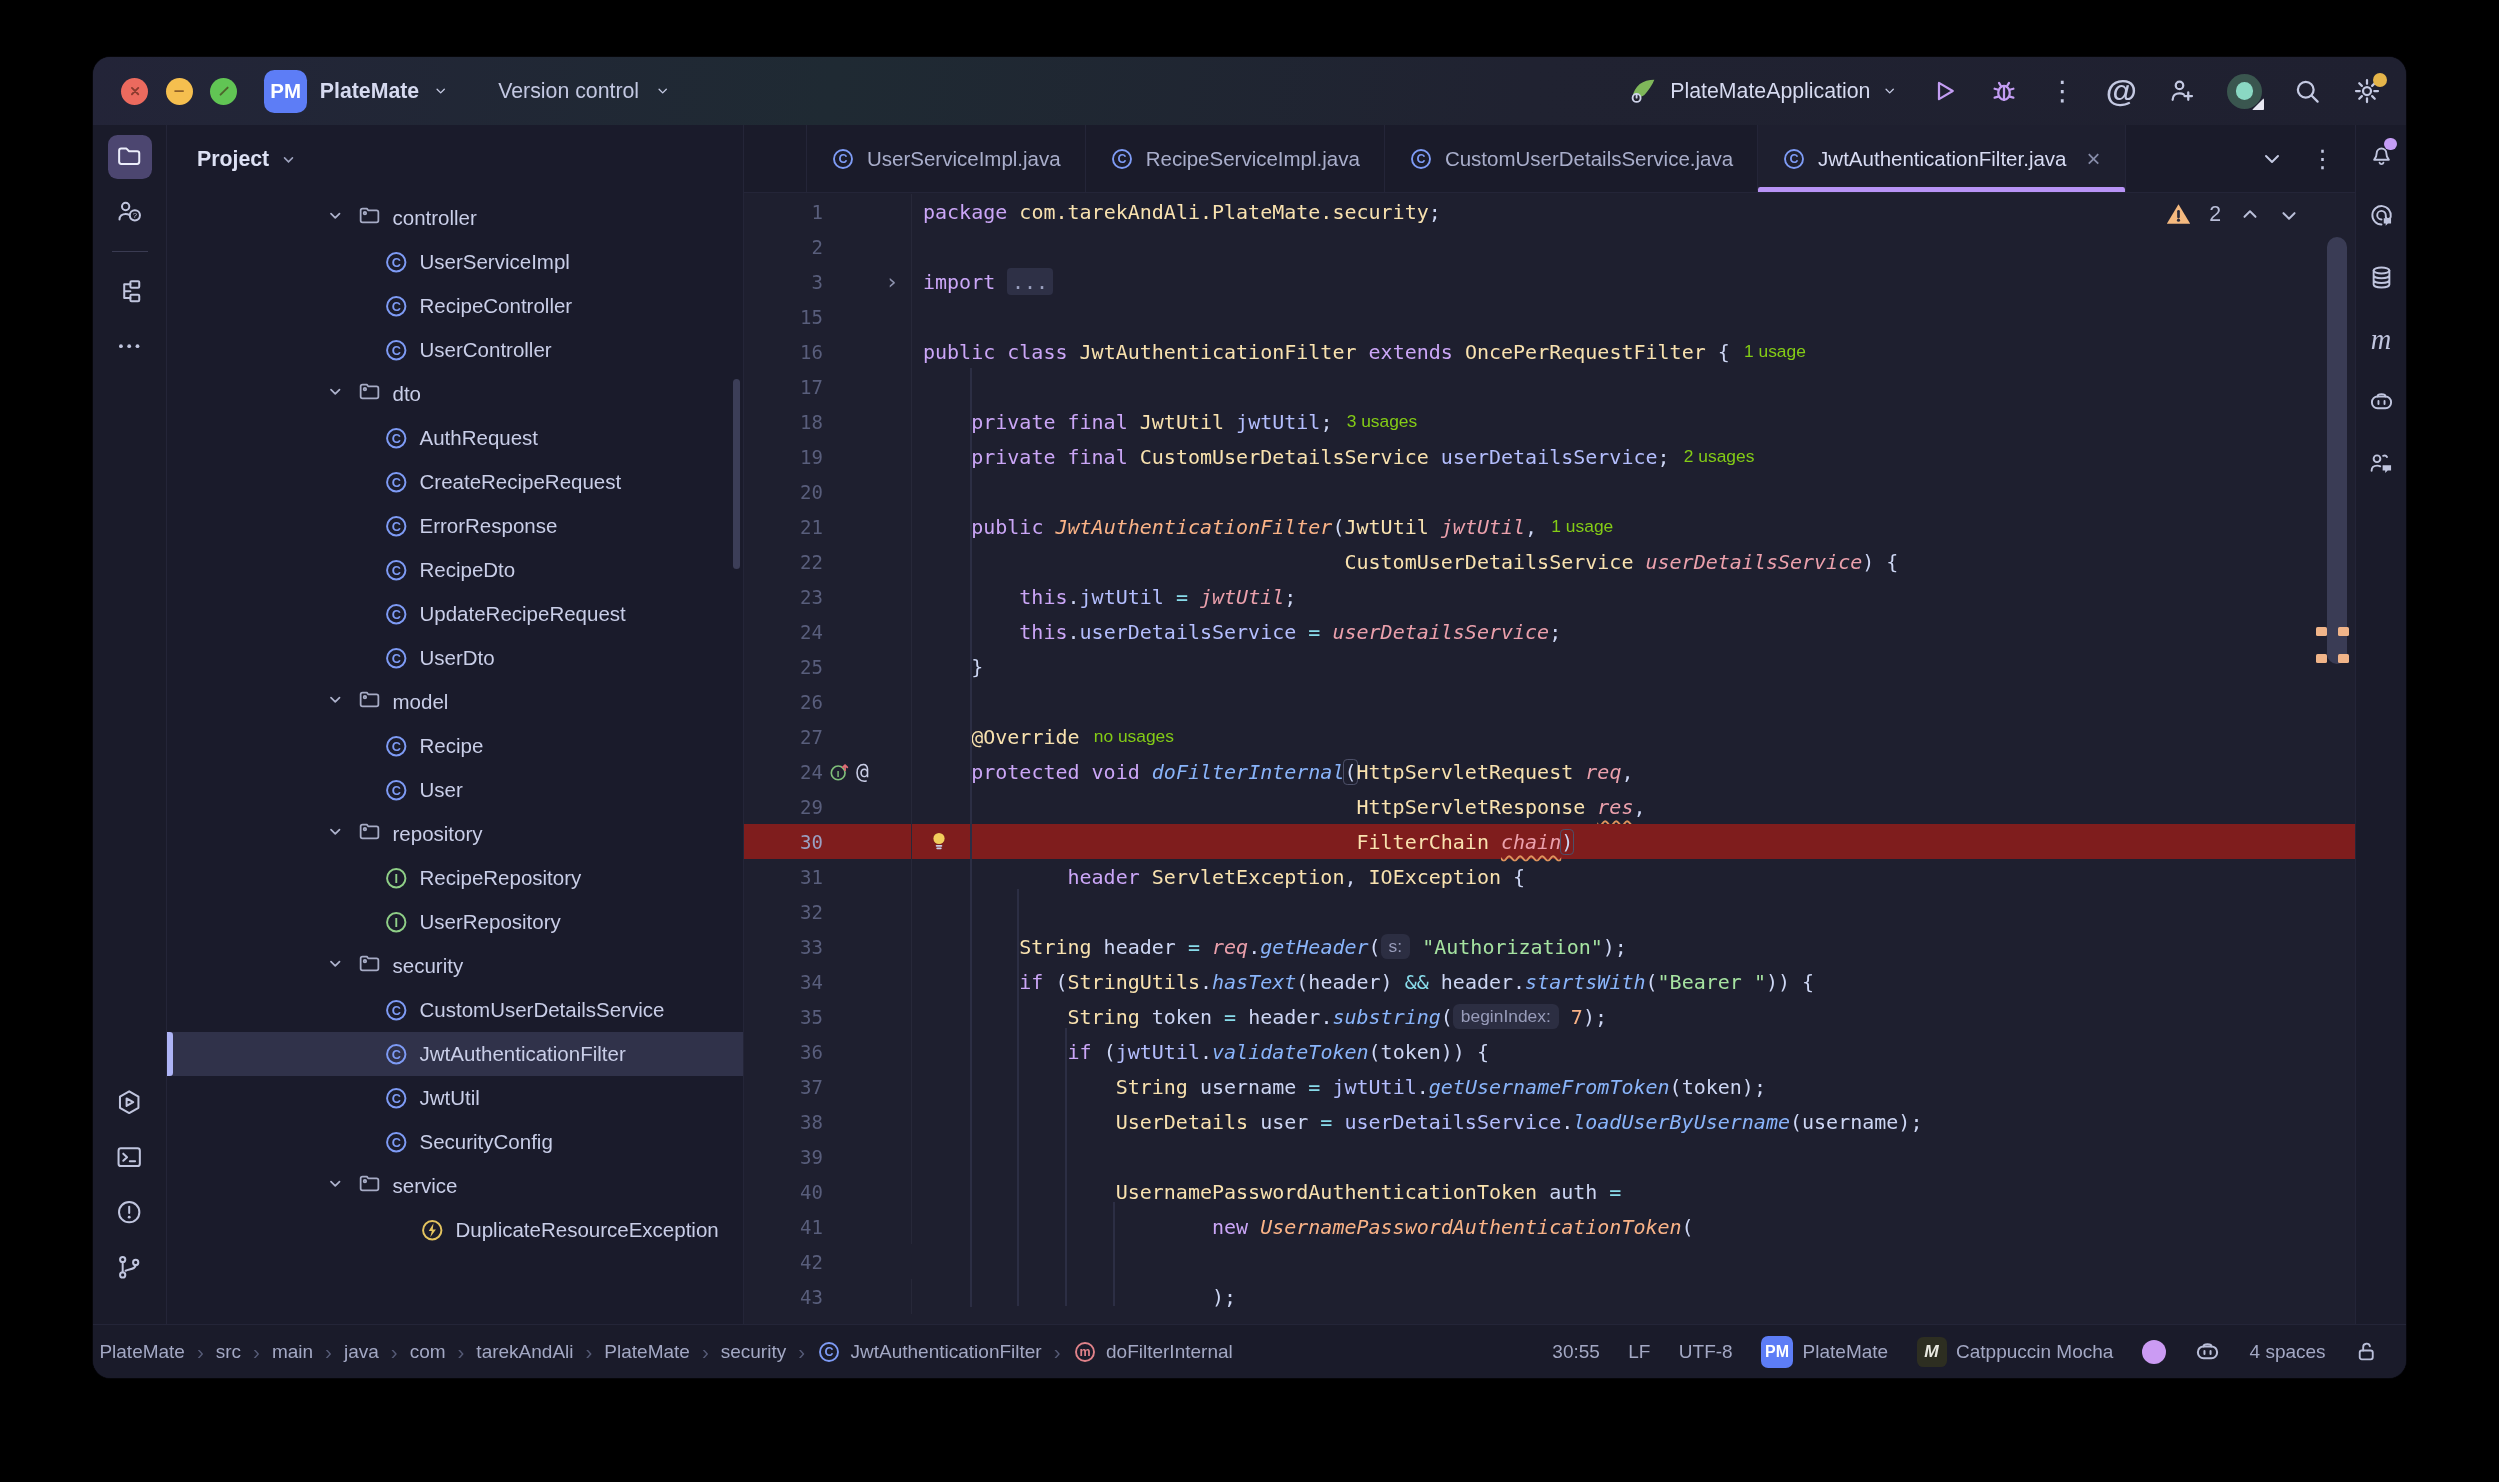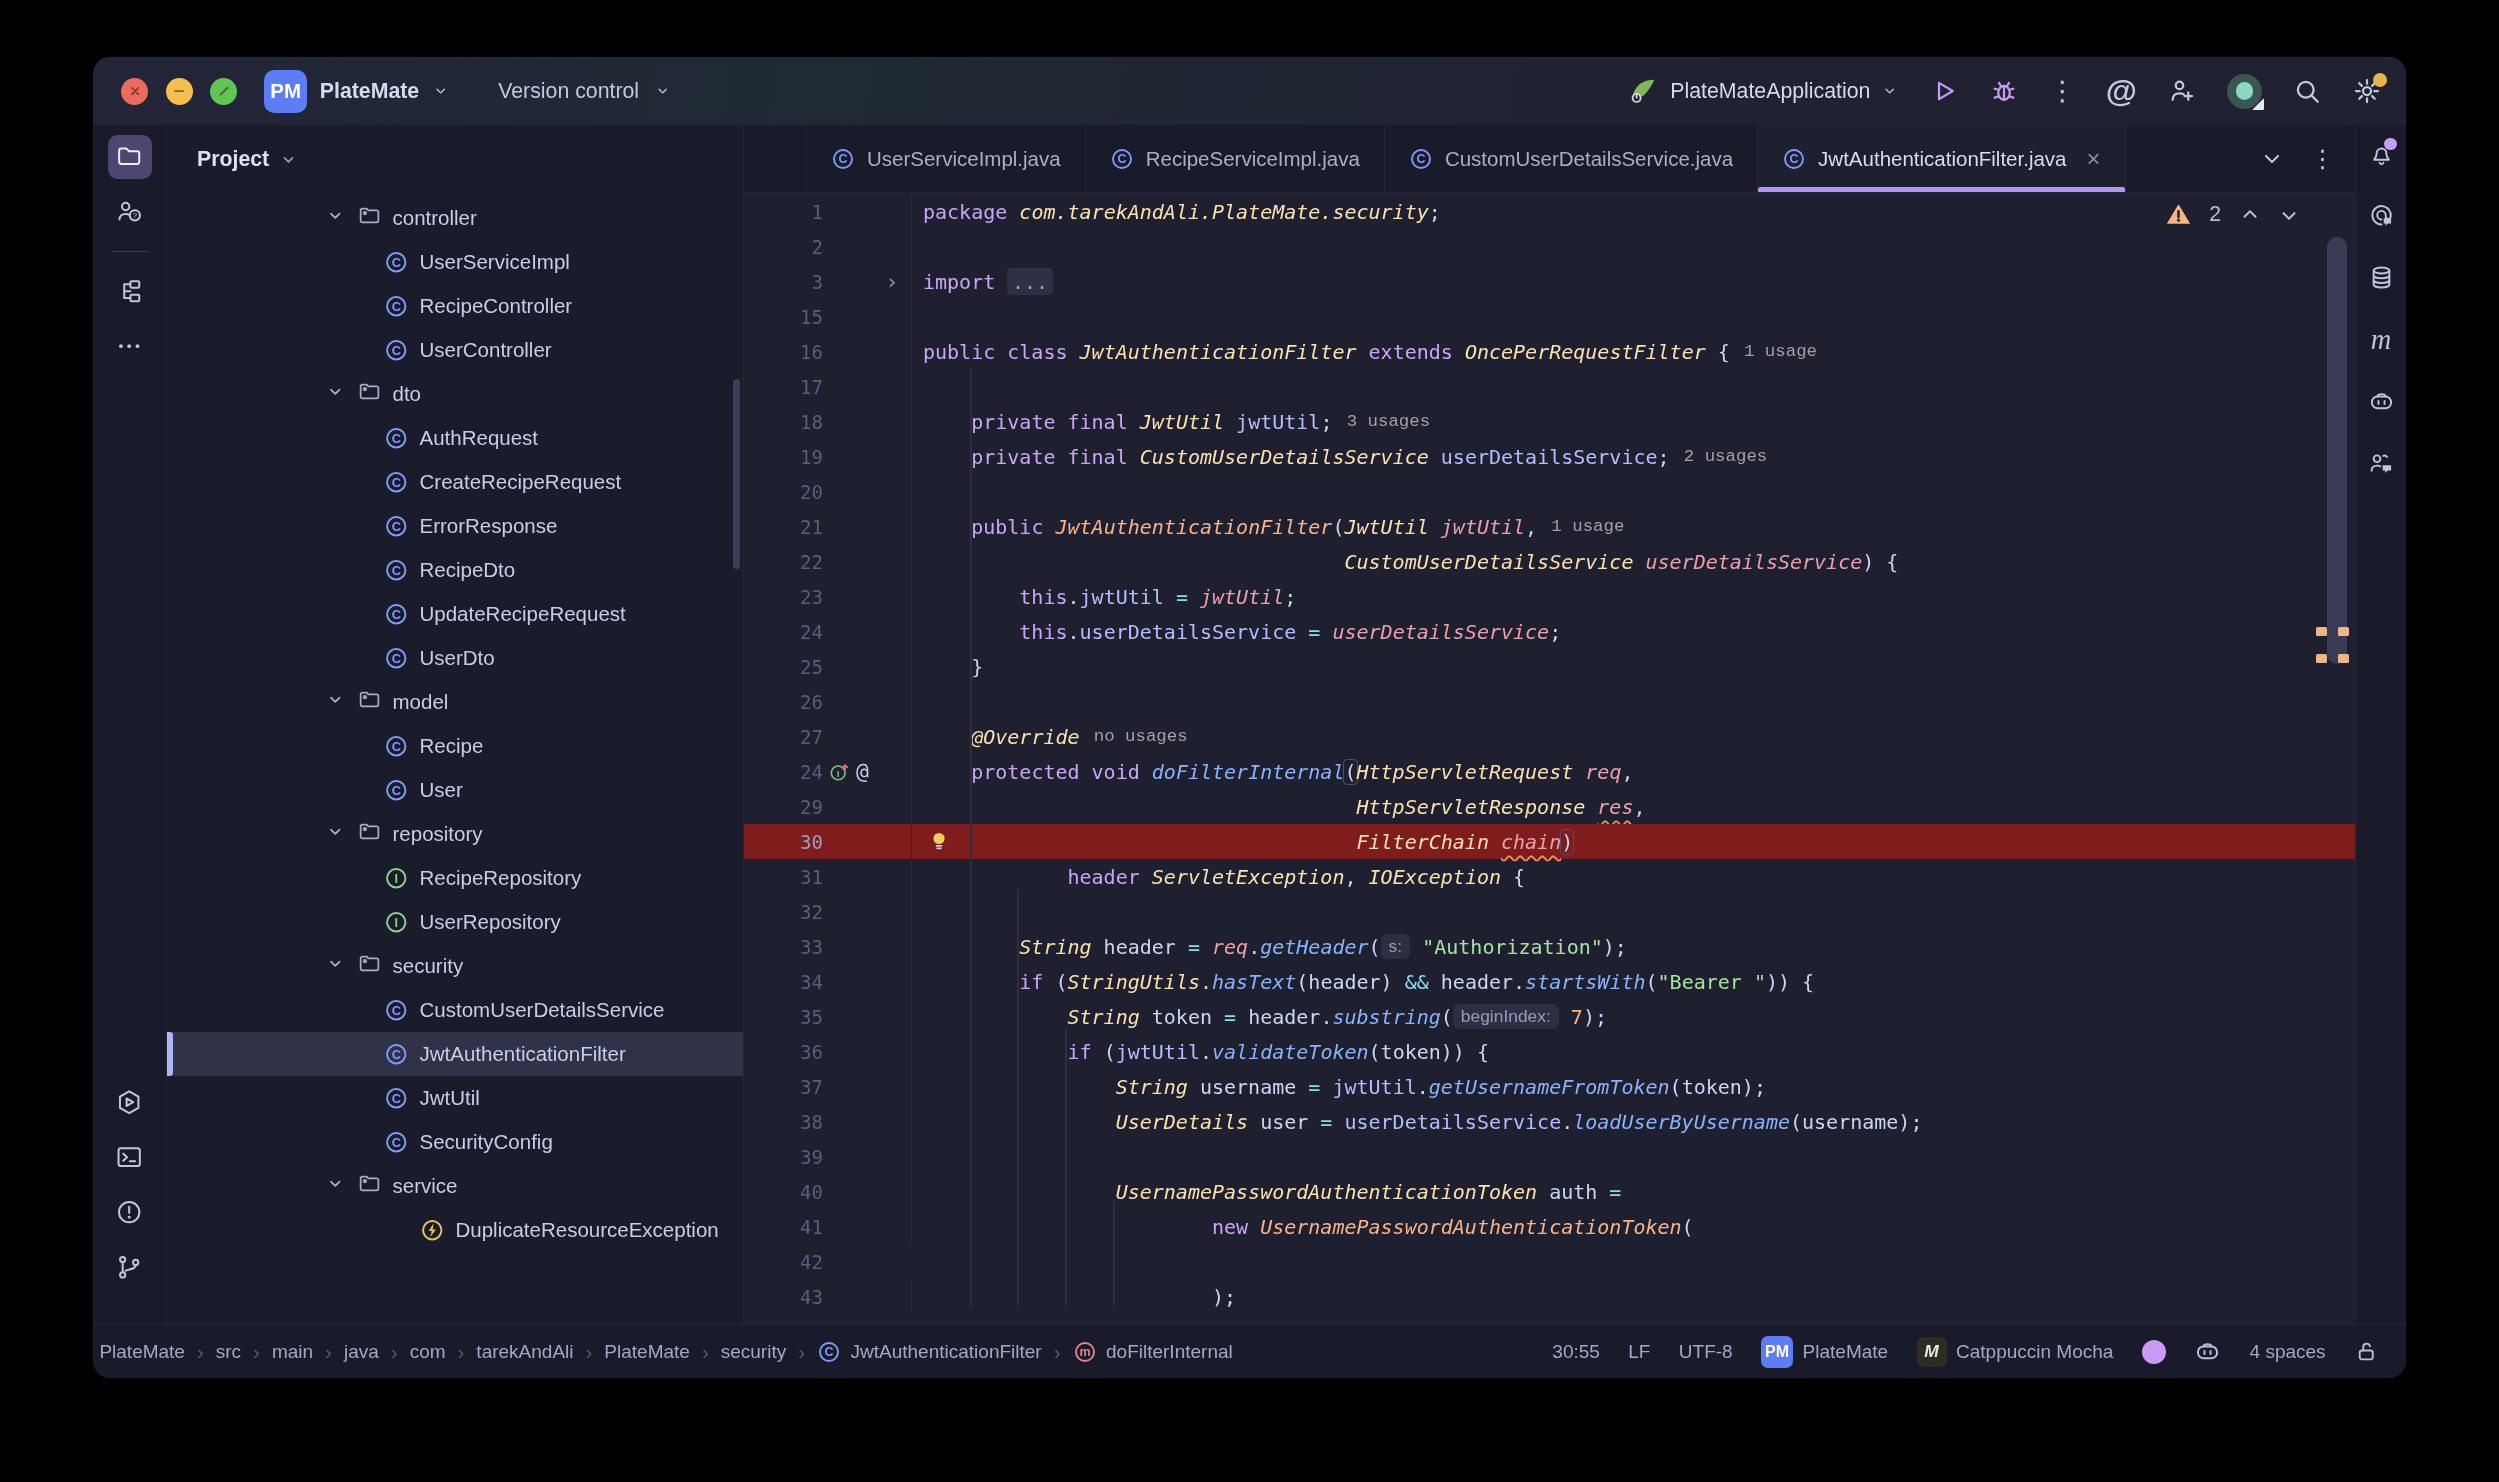--- a/index.html
+++ b/index.html
@@ -65,28 +65,28 @@
   .tabbar-right svg{width:24px;height:24px;stroke:currentColor;stroke-width:2;fill:none;stroke-linecap:round;stroke-linejoin:round}
   .codearea{position:absolute;top:69px;left:0;right:0;font-family:"DejaVu Sans Mono",monospace;font-size:20px}
   .crow{height:35px;display:flex;align-items:center;position:relative}
   .crow.cur{background:#7f1d1d}
   .lnum{width:79px;text-align:right;color:#595e7c;font-size:19px;flex:0 0 79px;font-family:"DejaVu Sans Mono",monospace}
   .crow.cur .lnum{color:#9aa0c2}
   .gzone{width:88px;flex:0 0 88px;display:flex;align-items:center;height:100%}
   .gzone.right{justify-content:flex-end;padding-right:12.6px}
   .gzone.left{justify-content:flex-start;padding-left:6.3px;gap:4.7px}
   .codecell{white-space:pre;border-left:0.8px solid #272839;padding-left:11px;height:100%;display:flex;align-items:center;flex:1}
-  .tk-k{color:#cba6f7}.tk-c{color:#f9e2af;font-style:italic}.tk-f{color:#89b4fa;font-style:italic}
+  .tk-k{color:#cba6f7}.tk-c{color:#f9e2af;}.tk-f{color:#89b4fa;font-style:italic}
   .tk-ct{color:#fab387;font-style:italic}.tk-pa{color:#eba0ac;font-style:italic}
   .tk-pw{color:#eba0ac;font-style:italic;text-decoration:underline wavy #e0935c 1.6px;text-underline-offset:5.5px}
   .tk-fi{color:#b4befe}.tk-t{color:#cdd6f4}.tk-s{color:#a6e3a1}.tk-nu{color:#fab387}.tk-o{color:#89dceb}
   .tk-h{background:#2c2e42;color:#989cba;border-radius:6.3px;padding:2.4px 8px;font-size:17.4px;font-family:"Liberation Sans",sans-serif;font-style:normal}
   .tk-fd{background:#2e3046;color:#9aa0bf;border-radius:4px;padding:1.6px 4.7px}
   .tk-br{color:#cdd6f4;outline:1.6px solid #4d5069;outline-offset:-0.8px;border-radius:3.2px}
-  .usage{color:#a3a3a3;font-family:Liberation Mono, monospace;font-size:17.4px;margin-left:14.2px;font-style:normal}
+  .usage{color:#84cc16;font-family:Liberation Sans, sans-serif;font-size:17.4px;margin-left:14.2px;font-style:normal}
   .foldchev{color:#8d92ae;font-size:22px;font-family:"DejaVu Sans Mono",monospace}
   .ovr{display:flex;align-items:center;gap:3.2px}
   .atglyph{color:#c9cde6;font-size:21.3px}
   .bulb{position:absolute;left:183px;top:4.7px}
   .guide{position:absolute;width:1.6px;background:#2c2e44}
   .ed-scroll{position:absolute;top:112px;right:8px;width:20.5px;height:427px;border-radius:10.3px;background:#3a3c55}
   .mark{position:absolute;width:10.3px;height:8.7px;background:#f0b489;border-radius:1.6px}
   .warnwidget{position:absolute;top:76px;right:55px;display:flex;align-items:center;gap:17.4px;font-size:21.3px;color:#b9bed8}
   .warnwidget svg.chv{width:22px;height:22px;stroke:#b9bed8;stroke-width:2.2;fill:none;stroke-linecap:round;stroke-linejoin:round}
   

